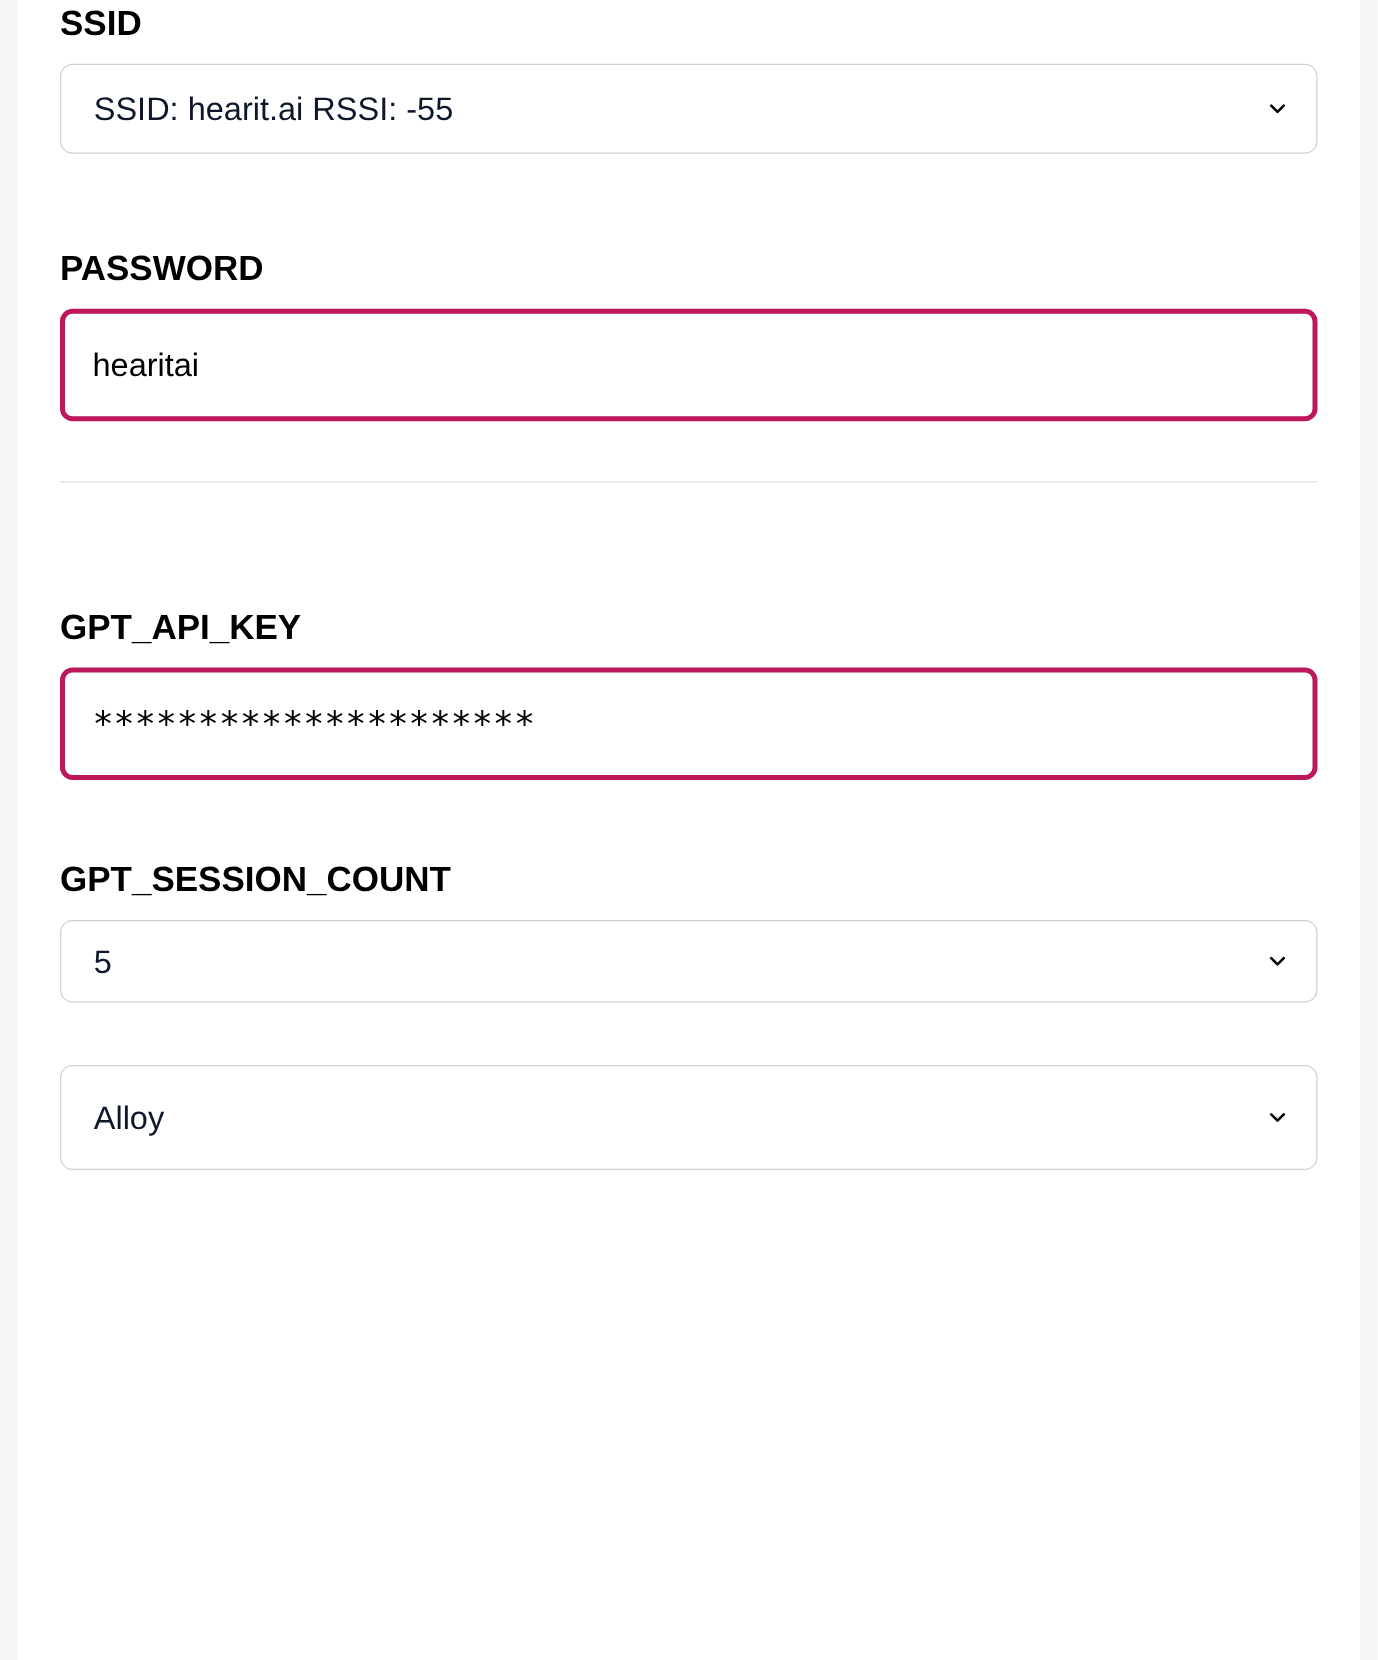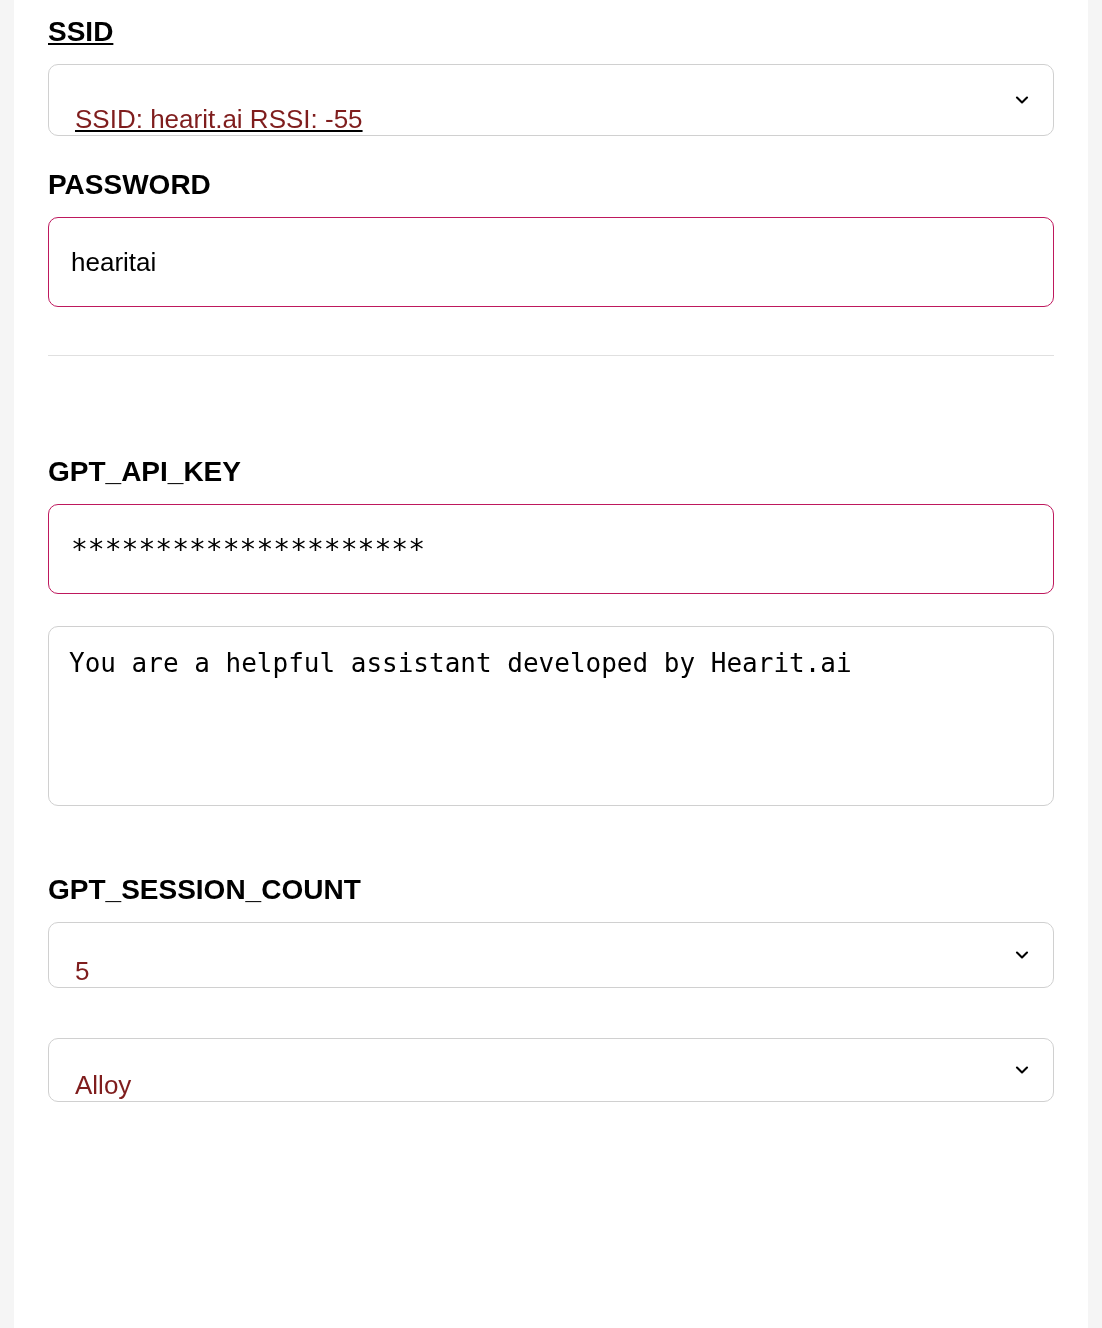--- a/index.html
+++ b/index.html
@@ -35,46 +35,46 @@
       position: relative;
       width: 100%;
     }
     .select-control {
       width: 100%;
       height: 72px;
       border: 1px solid #d0d0d0;
       border-radius: 10px;
       background: #ffffff;
       font-size: 26px;
-      color: #7f1d1d;
+      color: #0f172a;
       padding: 0 48px 0 26px;
       appearance: none;
       -webkit-appearance: none;
       -moz-appearance: none;
       cursor: pointer;
       font-family: inherit;
       display: flex;
-      align-items: flex-end;
+      align-items: center;
     }
     .chevron {
       position: absolute;
       right: 22px;
       top: 50%;
       transform: translateY(-50%);
       pointer-events: none;
     }
     .chevron svg {
       width: 20px;
       height: 20px;
       display: block;
     }
     .text-input {
       width: 100%;
       height: 90px;
-      border: 1px solid #be185d;
+      border: 4px solid #be185d;
       border-radius: 10px;
       background: #ffffff;
       font-size: 26px;
       color: #000000;
       padding: 0 22px;
       font-family: inherit;
     }
     .text-input.mono {
       font-family: ui-monospace, SFMono-Regular, "SF Mono", Menlo, Consolas, monospace;
       font-size: 28px;
@@ -92,40 +92,39 @@
       font-family: ui-monospace, SFMono-Regular, "SF Mono", Menlo, Consolas, monospace;
       resize: none;
       line-height: 1.3;
     }
     .divider {
       border: none;
       border-top: 1px solid #e0e0e0;
       margin: 0 0 100px 0;
     }
     .field-ssid {
-      padding-top: 16px;
-      margin-bottom: 33px;
-      text-decoration: underline;
+      padding-top: 3px;
+      margin-bottom: 76px;
     }
     .field-password {
       margin-bottom: 48px;
     }
     .field-apikey {
       margin-bottom: 32px;
     }
     .field-prompt {
       margin-bottom: 64px;
     }
     .field-session {
     }
     .field-session .select-control {
       height: 66px;
     }
     .field-voice .select-control {
-      height: 64px;
+      height: 84px;
     }
   </style>
 </head>
 <body>
 
 <div class="container">
 
   <div class="field field-ssid">
     <label class="field-label">SSID</label>
     <div class="select-wrapper">
@@ -146,21 +145,20 @@
   </div>
 
   <hr class="divider">
 
   <div class="field field-apikey">
     <label class="field-label">GPT_API_KEY</label>
     <input type="text" class="text-input mono" value="*********************" style="">
   </div>
 
   <div class="field field-prompt">
-    <textarea class="textarea-input" style="">You are a helpful assistant developed by Hearit.ai</textarea>
   </div>
 
   <div class="field field-session">
     <label class="field-label">GPT_SESSION_COUNT</label>
     <div class="select-wrapper">
       <div class="select-control">
         <span>5</span>
       </div>
       <span class="chevron">
         <svg viewBox="0 0 24 24" fill="none" stroke="#000000" stroke-width="2.5" stroke-linecap="round" stroke-linejoin="round">

